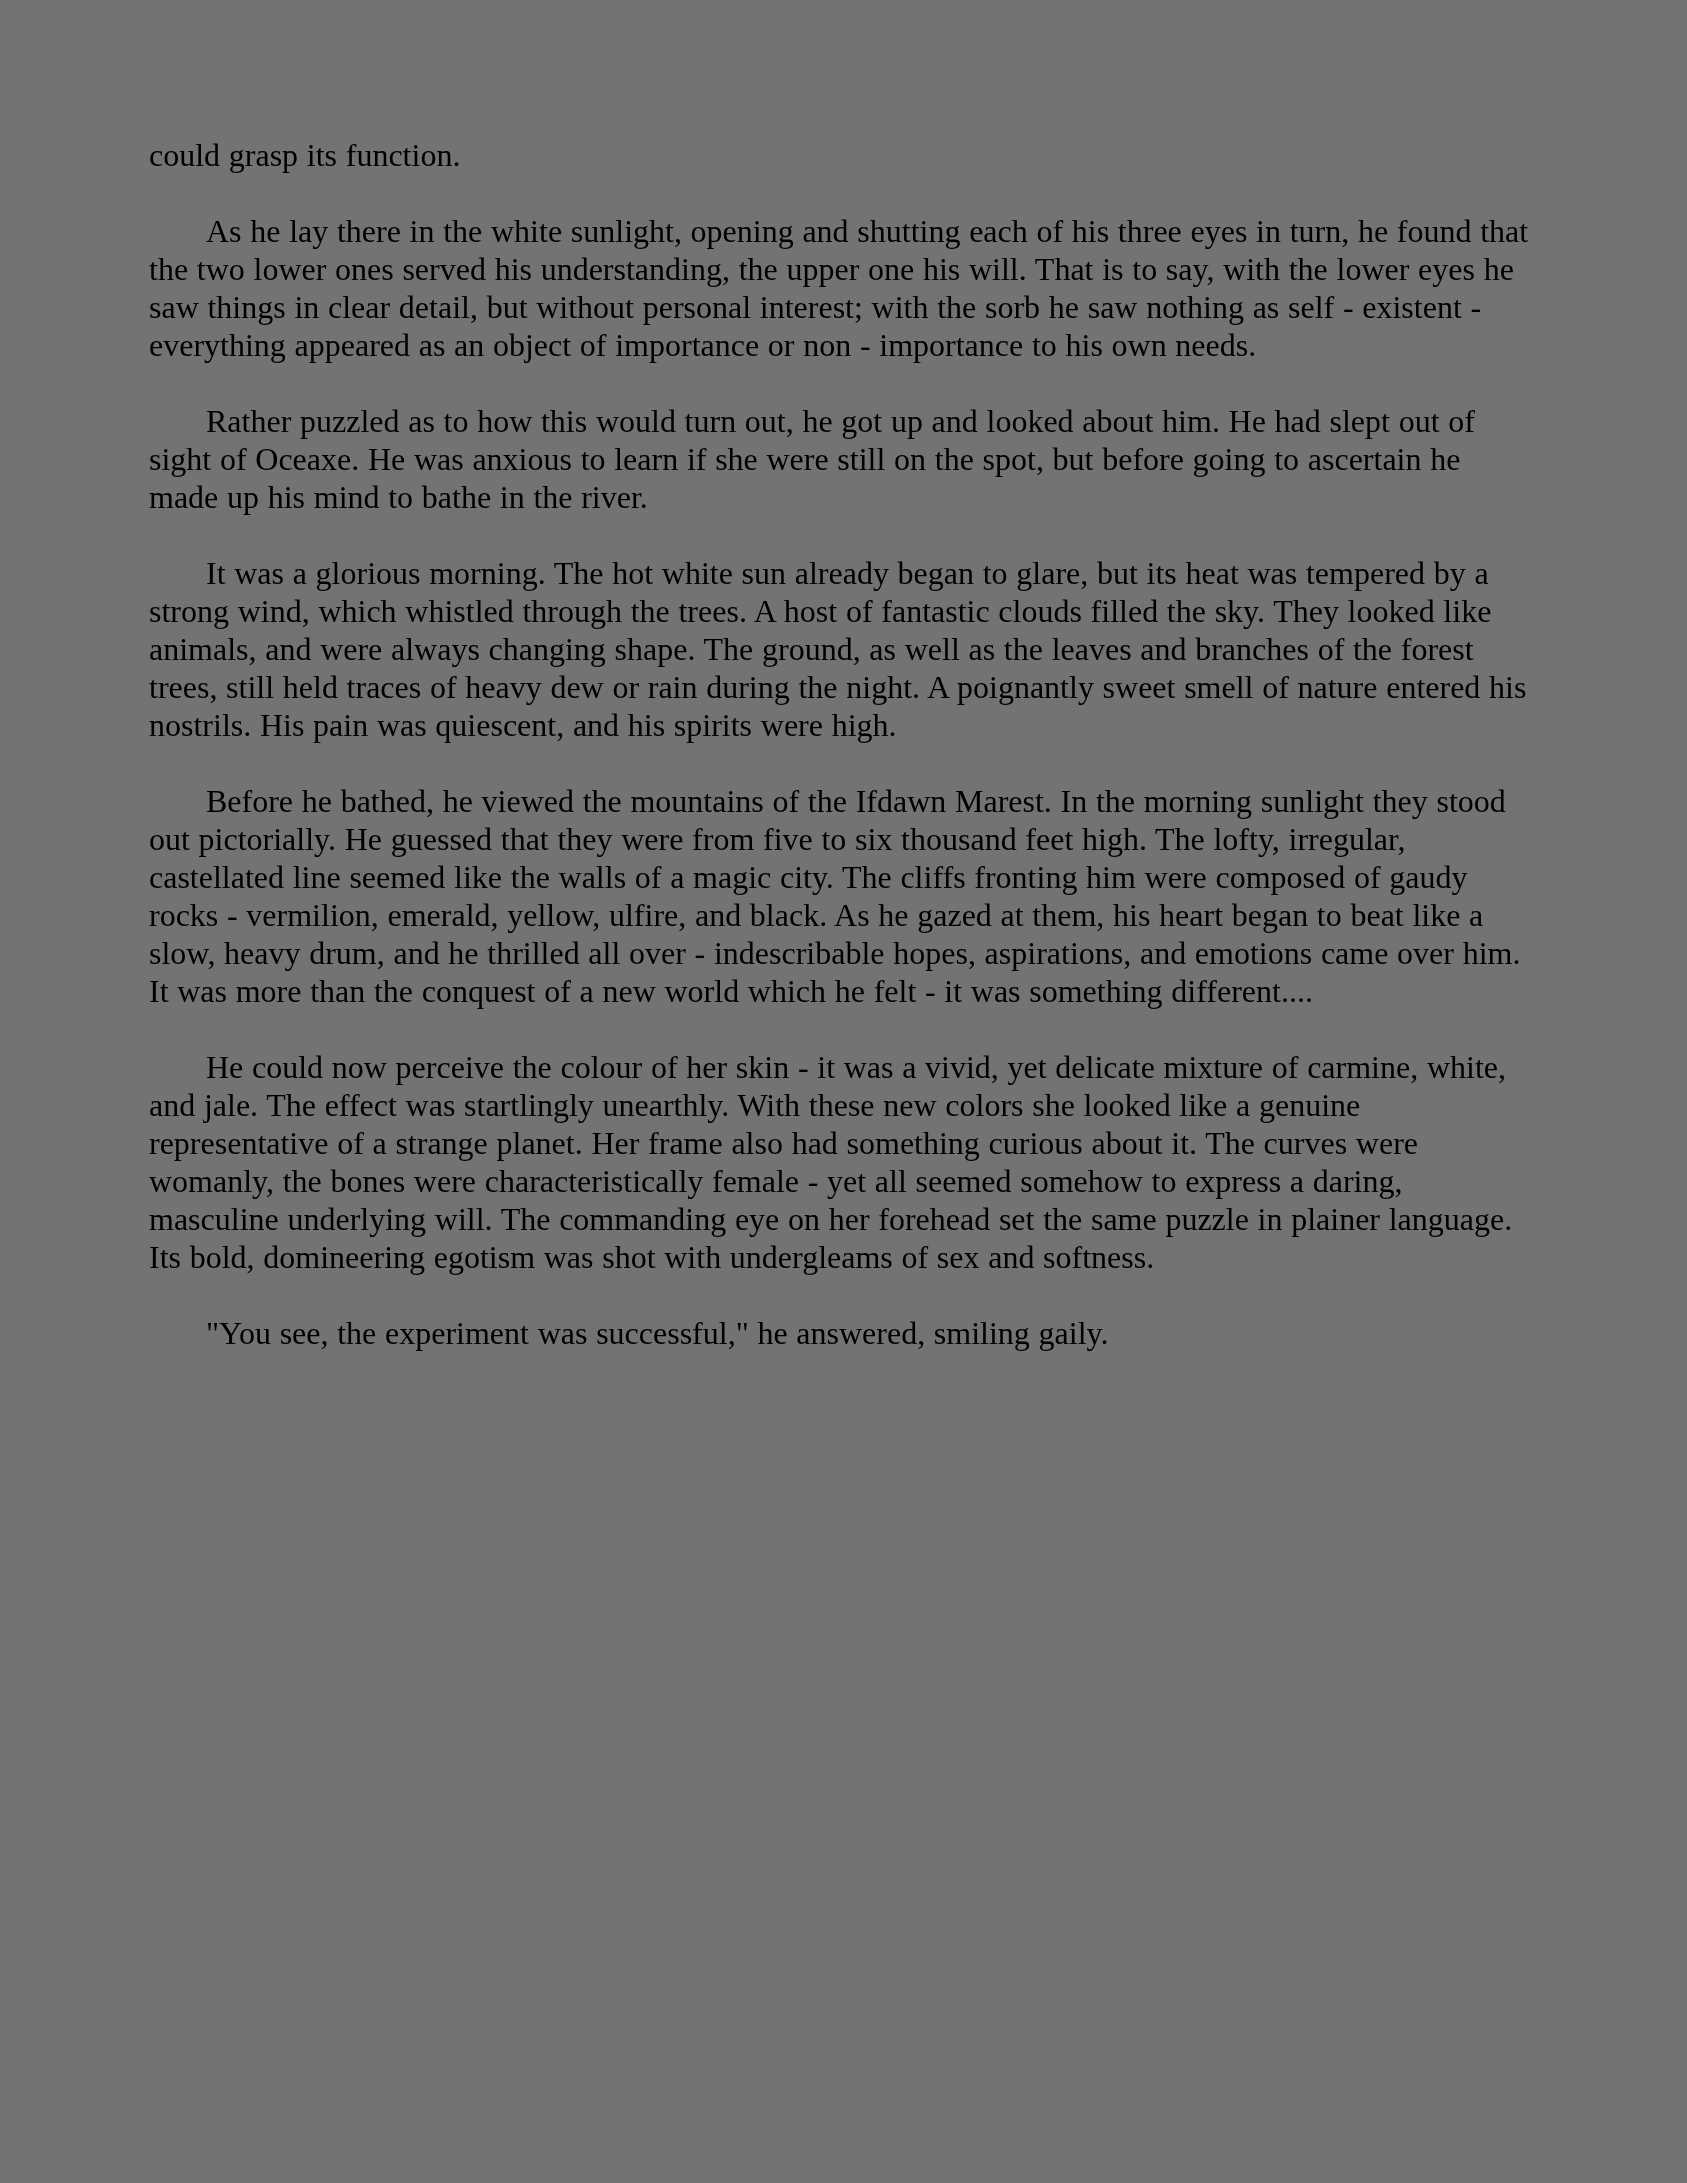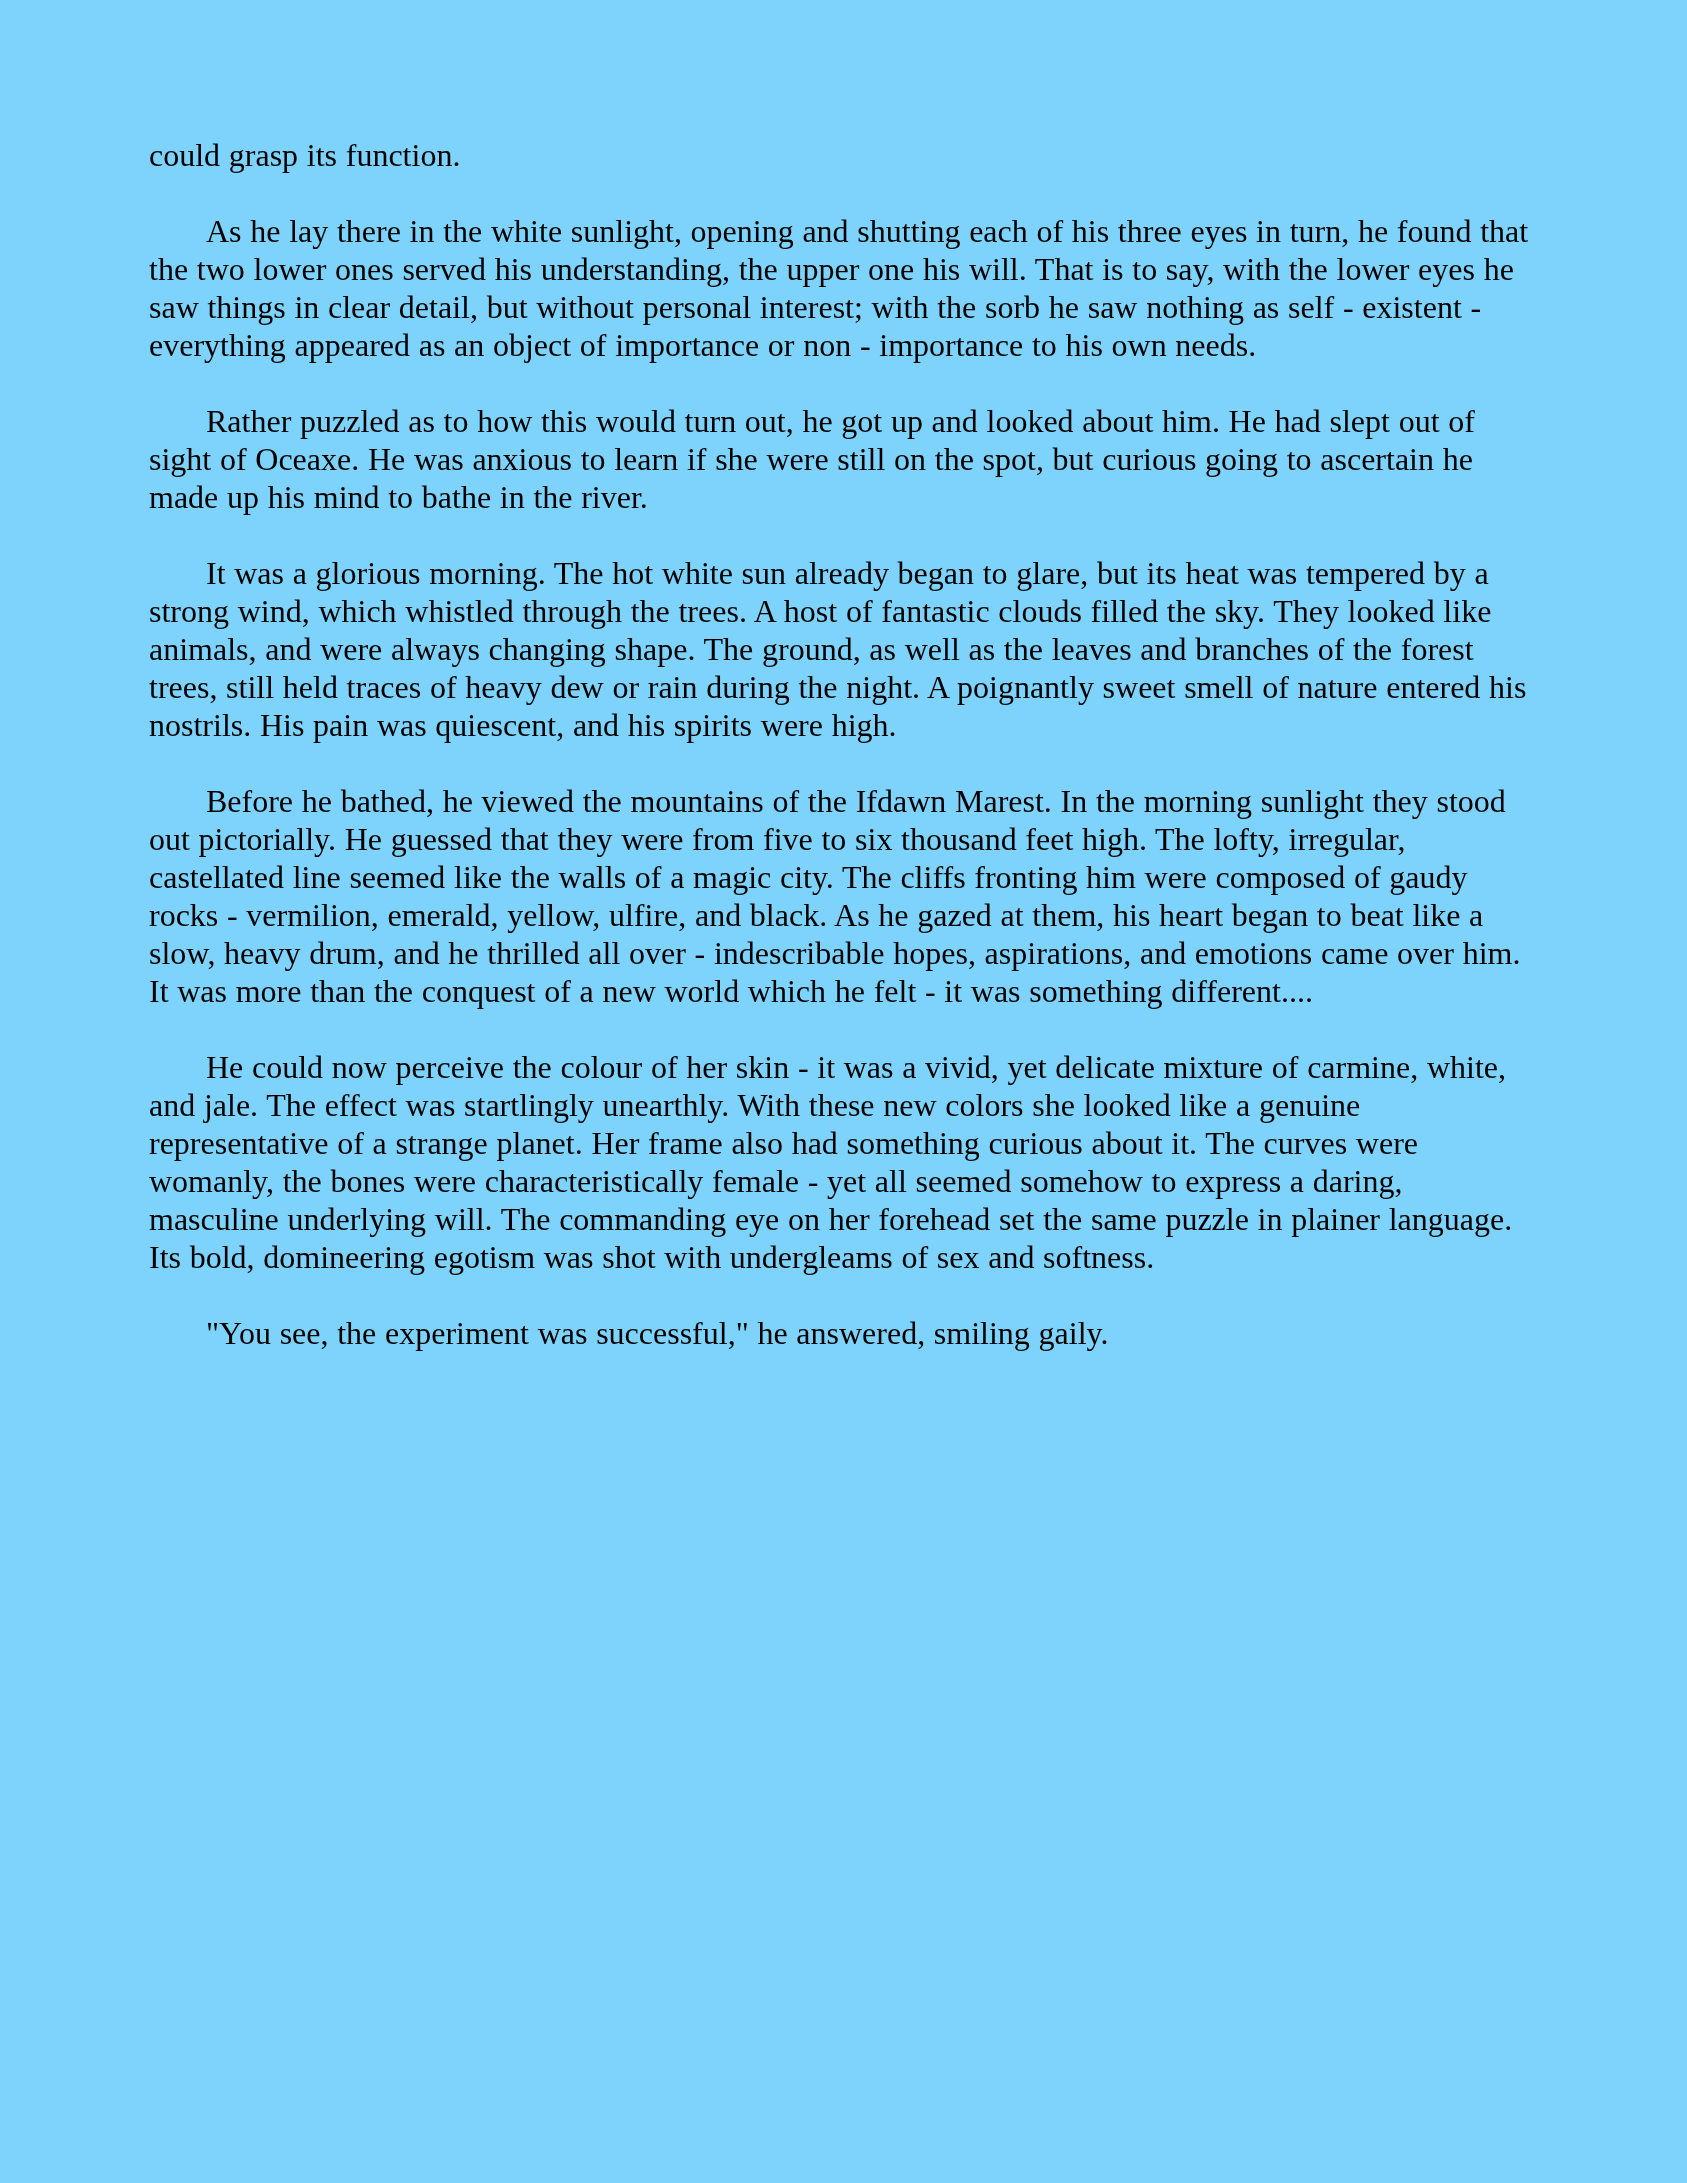--- a/index.html
+++ b/index.html
@@ -9,21 +9,21 @@
   }
   body {
     width: 1687px;
     height: 2183px;
     position: relative;
   }
   .page {
     box-sizing: border-box;
     width: 1687px;
     height: 2183px;
-    background: #7dd3fc;
+    background: #737373;
     padding: 136px 151px 132px 149px;
     font-family: "Liberation Serif", "DejaVu Serif", serif;
     font-size: 32px;
     line-height: 38px;
     color: #000000;
     text-align: left;
   }
   .para {
     margin: 0 0 38px 0;
     padding: 0;
@@ -36,20 +36,20 @@
     margin-bottom: 0;
   }
 </style>
 </head>
 <body>
 
 <div class="page">
   <div id="content">
       <p class="para">could grasp its function.</p>
       <p class="para indent">As he lay there in the white sunlight, opening and shutting each of his three eyes in turn, he found that the two lower ones served his understanding, the upper one his will. That is to say, with the lower eyes he saw things in clear detail, but without personal interest; with the sorb he saw nothing as self - existent - everything appeared as an object of importance or non - importance to his own needs.</p>
-      <p class="para indent">Rather puzzled as to how this would turn out, he got up and looked about him. He had slept out of sight of Oceaxe. He was anxious to learn if she were still on the spot, but curious going to ascertain he made up his mind to bathe in the river.</p>
+      <p class="para indent">Rather puzzled as to how this would turn out, he got up and looked about him. He had slept out of sight of Oceaxe. He was anxious to learn if she were still on the spot, but before going to ascertain he made up his mind to bathe in the river.</p>
       <p class="para indent">It was a glorious morning. The hot white sun already began to glare, but its heat was tempered by a strong wind, which whistled through the trees. A host of fantastic clouds filled the sky. They looked like animals, and were always changing shape. The ground, as well as the leaves and branches of the forest trees, still held traces of heavy dew or rain during the night. A poignantly sweet smell of nature entered his nostrils. His pain was quiescent, and his spirits were high.</p>
       <p class="para indent">Before he bathed, he viewed the mountains of the Ifdawn Marest. In the morning sunlight they stood out pictorially. He guessed that they were from five to six thousand feet high. The lofty, irregular, castellated line seemed like the walls of a magic city. The cliffs fronting him were composed of gaudy rocks - vermilion, emerald, yellow, ulfire, and black. As he gazed at them, his heart began to beat like a slow, heavy drum, and he thrilled all over - indescribable hopes, aspirations, and emotions came over him. It was more than the conquest of a new world which he felt - it was something different....</p>
       <p class="para indent">He could now perceive the colour of her skin - it was a vivid, yet delicate mixture of carmine, white, and jale. The effect was startlingly unearthly. With these new colors she looked like a genuine representative of a strange planet. Her frame also had something curious about it. The curves were womanly, the bones were characteristically female - yet all seemed somehow to express a daring, masculine underlying will. The commanding eye on her forehead set the same puzzle in plainer language. Its bold, domineering egotism was shot with undergleams of sex and softness.</p>
       <p class="para indent">"You see, the experiment was successful," he answered, smiling gaily.</p>
     </div>
 </div>
 
 
 </body></html>

